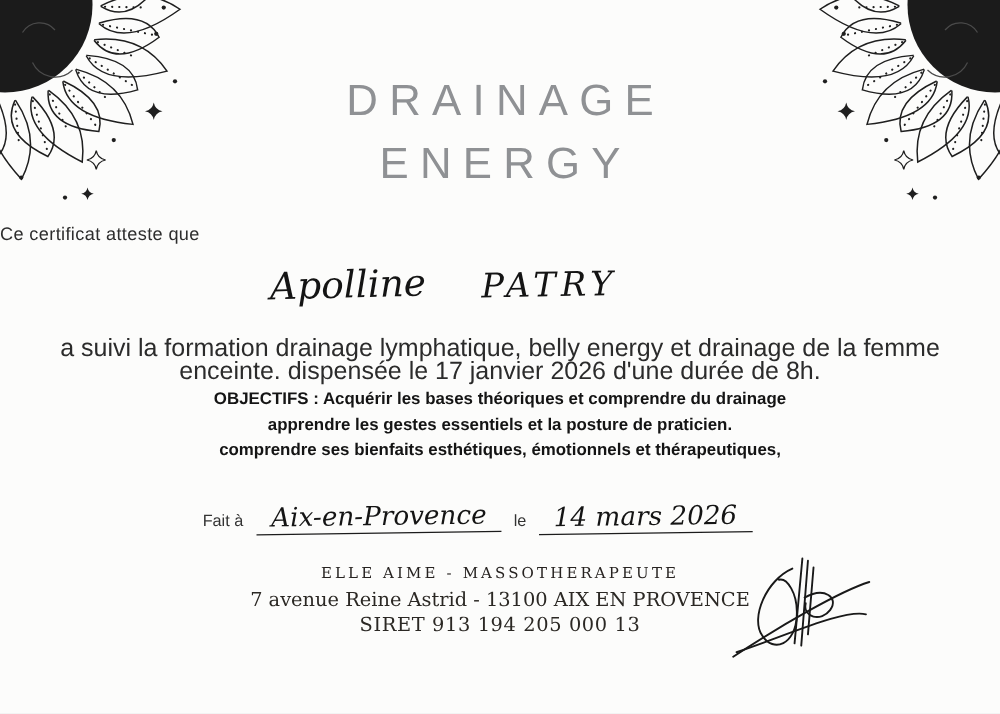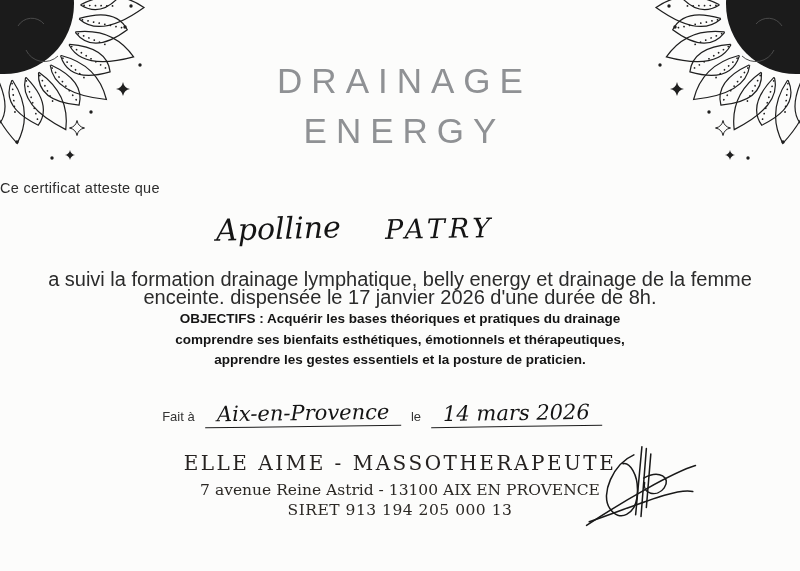--- a/index.html
+++ b/index.html
@@ -46,21 +46,21 @@
   }
   .issue-line .small-label{font-size:13px;color:#333;padding-bottom:3px;margin-top:40px;}
   .issue-line .hw-fill{
     font-size:21px;padding:0 12px 1px 12px;border-bottom:1.6px solid #1c1c1c;
     transform:rotate(-0.8deg);white-space:nowrap;
   }
   
   .signature{position:absolute;left:583px;top:441px;width:116px;height:92px;}
   
   .footer{margin-top:24px;text-align:center;font-family:"DejaVu Serif",serif;}
-  .brand{font-size:20px;letter-spacing:2.5px;color:#262220;font-weight:500;}
+  .brand{font-size:12px;letter-spacing:2.5px;color:#262220;font-weight:500;}
   .address{margin-top:6px;font-size:15.5px;color:#2b2824;}
   .siret{margin-top:2px;font-size:15.5px;color:#2b2824;letter-spacing:.5px;}
 </style>
 </head>
 <body>
 
 <div class="certificate">
 
   <svg class="sun sun-left" viewBox="0 0 178 178" aria-hidden="true">
       <circle cx="4" cy="4" r="70" fill="#1b1b1b"></circle>
@@ -142,23 +142,23 @@
     <span class="hw first">Apolline</span>
     <span class="hw last">PATRY</span>
   </div>
 
   <div class="formation">
     <div>a suivi la formation drainage lymphatique, belly energy et drainage de la femme</div>
     <div>enceinte. dispensée le 17 janvier 2026 d'une durée de 8h.</div>
   </div>
 
   <div class="objectives">
-    <div>OBJECTIFS : Acquérir les bases théoriques et pratiques du drainage</div>
+    <div>OBJECTIFS : Acquérir les bases théoriques et comprendre du drainage</div>
+    <div>apprendre les gestes essentiels et la posture de praticien.</div>
     <div>comprendre ses bienfaits esthétiques, émotionnels et thérapeutiques,</div>
-    <div>apprendre les gestes essentiels et la posture de praticien.</div>
   </div>
 
   <div class="issue-line">
     <span class="small-label">Fait à</span>
     <span class="hw hw-fill">Aix-en-Provence</span>
     <span class="small-label">le</span>
     <span class="hw hw-fill">14 mars 2026</span>
   </div>
 
   <svg class="signature" viewBox="0 0 130 100" aria-hidden="true">

